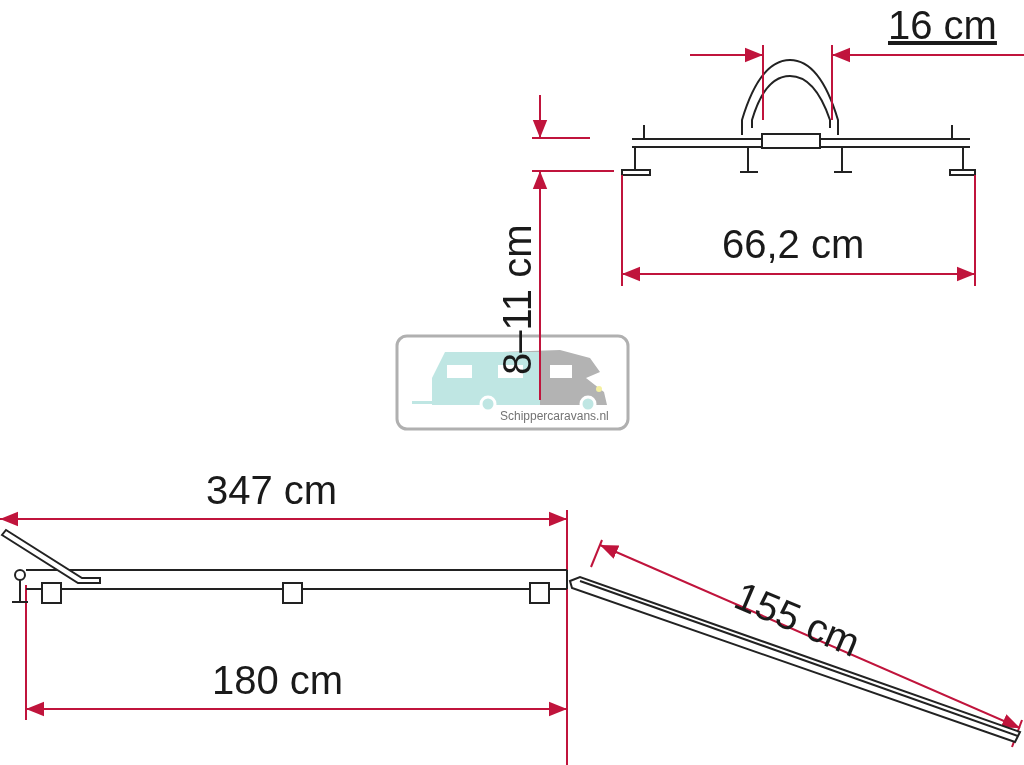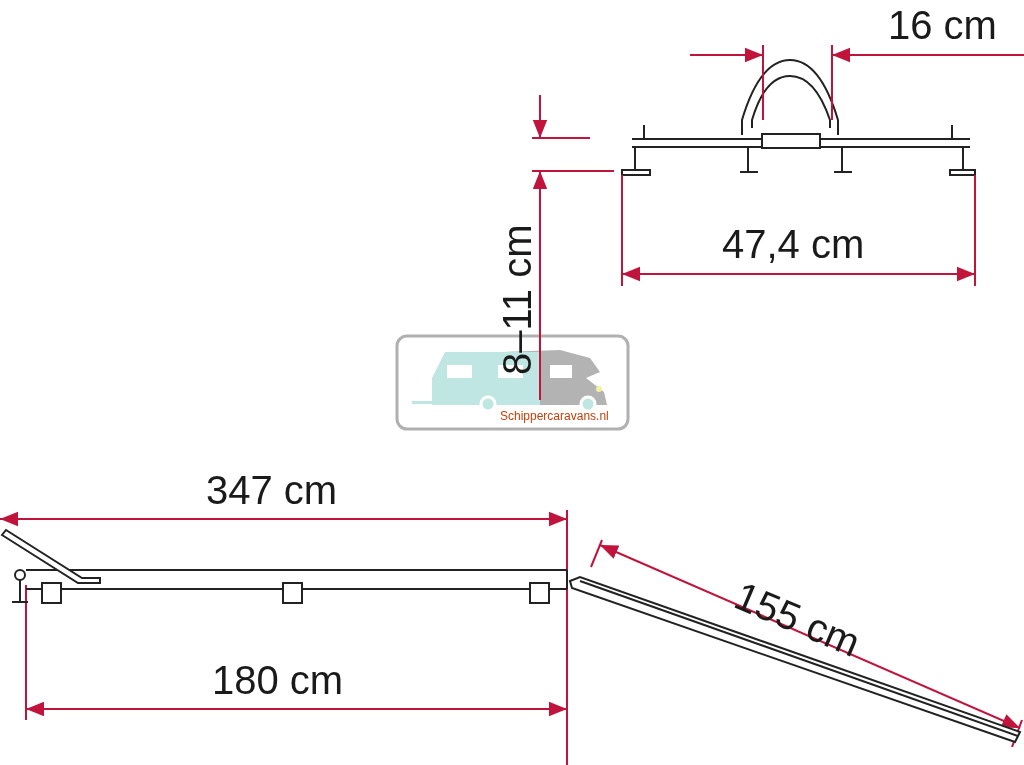--- a/index.html
+++ b/index.html
@@ -1,19 +1,19 @@
 <!DOCTYPE html>
 <html><head>
 <meta charset="utf-8">
 <style>
 html,body{margin:0;padding:0;background:#fff;}
 body{width:1024px;height:765px;position:relative;overflow:hidden;font-family:"Liberation Sans",sans-serif;}
 svg{position:absolute;left:0;top:0;}
 .lbl{position:absolute;font-size:40px;color:#1a1a1a;white-space:nowrap;line-height:1;}
-.wm{position:absolute;font-size:12px;color:#c2410c;white-space:nowrap;}
+.wm{position:absolute;font-size:12px;color:#737373;white-space:nowrap;}
 </style>
 </head>
 <body>
 
 <svg width="1024" height="765" viewBox="0 0 1024 765">
   <defs>
     <marker id="ar" viewBox="0 0 10 10" refX="10" refY="5" markerWidth="9" markerHeight="9" orient="auto-start-reverse">
       <path d="M0,1 L10,5 L0,9 z" fill="#c0143c"></path>
     </marker>
   </defs>
@@ -85,19 +85,19 @@
     <rect x="283" y="583" width="19" height="20" fill="#fff"></rect>
     <rect x="530" y="583" width="19" height="20" fill="#fff"></rect>
     <circle cx="20" cy="575" r="5"></circle>
     <line x1="20" y1="580" x2="20" y2="602"></line>
     <line x1="12" y1="602" x2="28" y2="602"></line>
     <path d="M570,581 L580,577 L1020,732 L1015,742 L572,588 Z" fill="#fff"></path>
     <line x1="580" y1="581" x2="1018" y2="736"></line>
   </g>
 </svg>
 
-<div class="lbl" style="left:888px;top:5px;">16 cm</div>
+<div class="lbl" style="left:888px;top:5px;text-decoration:underline;">16 cm</div>
 <div class="lbl" style="left:440px;top:270px;transform:rotate(-90deg);transform-origin:left top;top:375px;left:497px;">8–11 cm</div>
-<div class="lbl" style="left:722px;top:224px;">47,4 cm</div>
+<div class="lbl" style="left:722px;top:224px;">66,2 cm</div>
 <div class="lbl" style="left:206px;top:470px;">347 cm</div>
 <div class="lbl" style="left:212px;top:660px;">180 cm</div>
 <div class="lbl" style="left:745px;top:575px;transform:rotate(23deg);transform-origin:left top;">155 cm</div>
 <div class="wm" style="left:500px;top:409px;">Schippercaravans.nl</div>
 
 </body></html>

